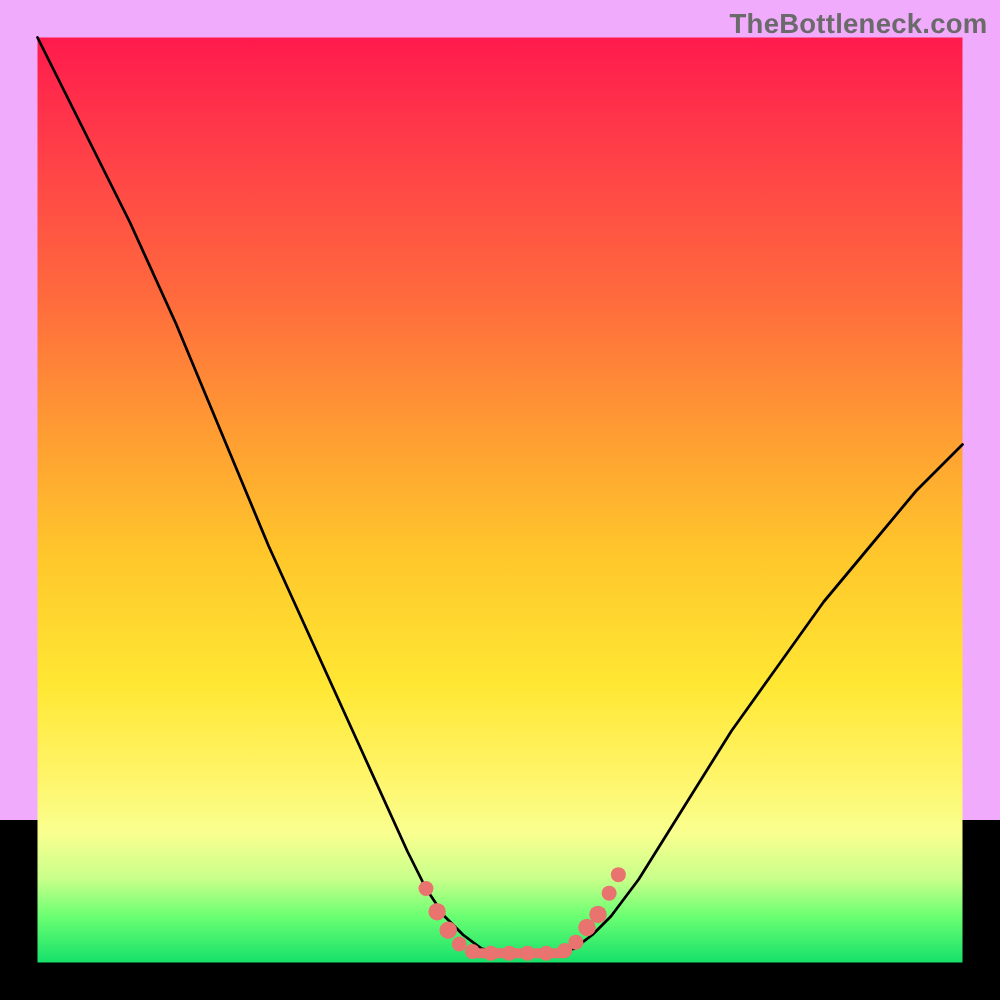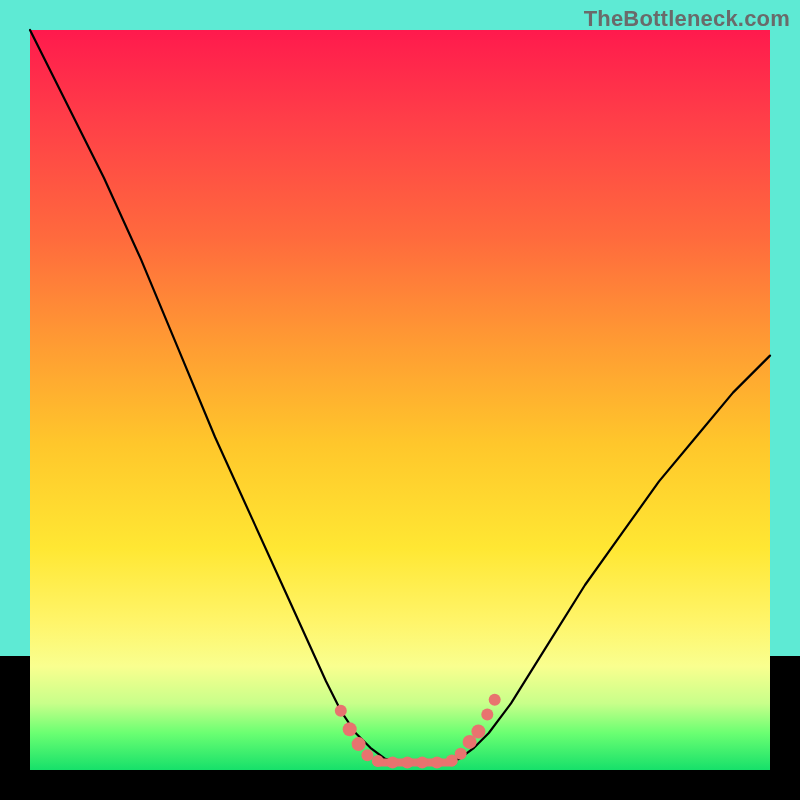--- a/index.html
+++ b/index.html
@@ -9,21 +9,21 @@
     height: 800px;
     background: #000;
     overflow: hidden;
   }
   .frame {
     position: absolute;
     left: 0;
     top: 0;
     width: 800px;
     height: 656px;
-    background: #5eead4;
+    background: #f0abfc;
   }
   .plot {
     position: absolute;
     left: 30px;
     top: 30px;
     width: 740px;
     height: 740px;
     
     background: linear-gradient(
       to bottom,

